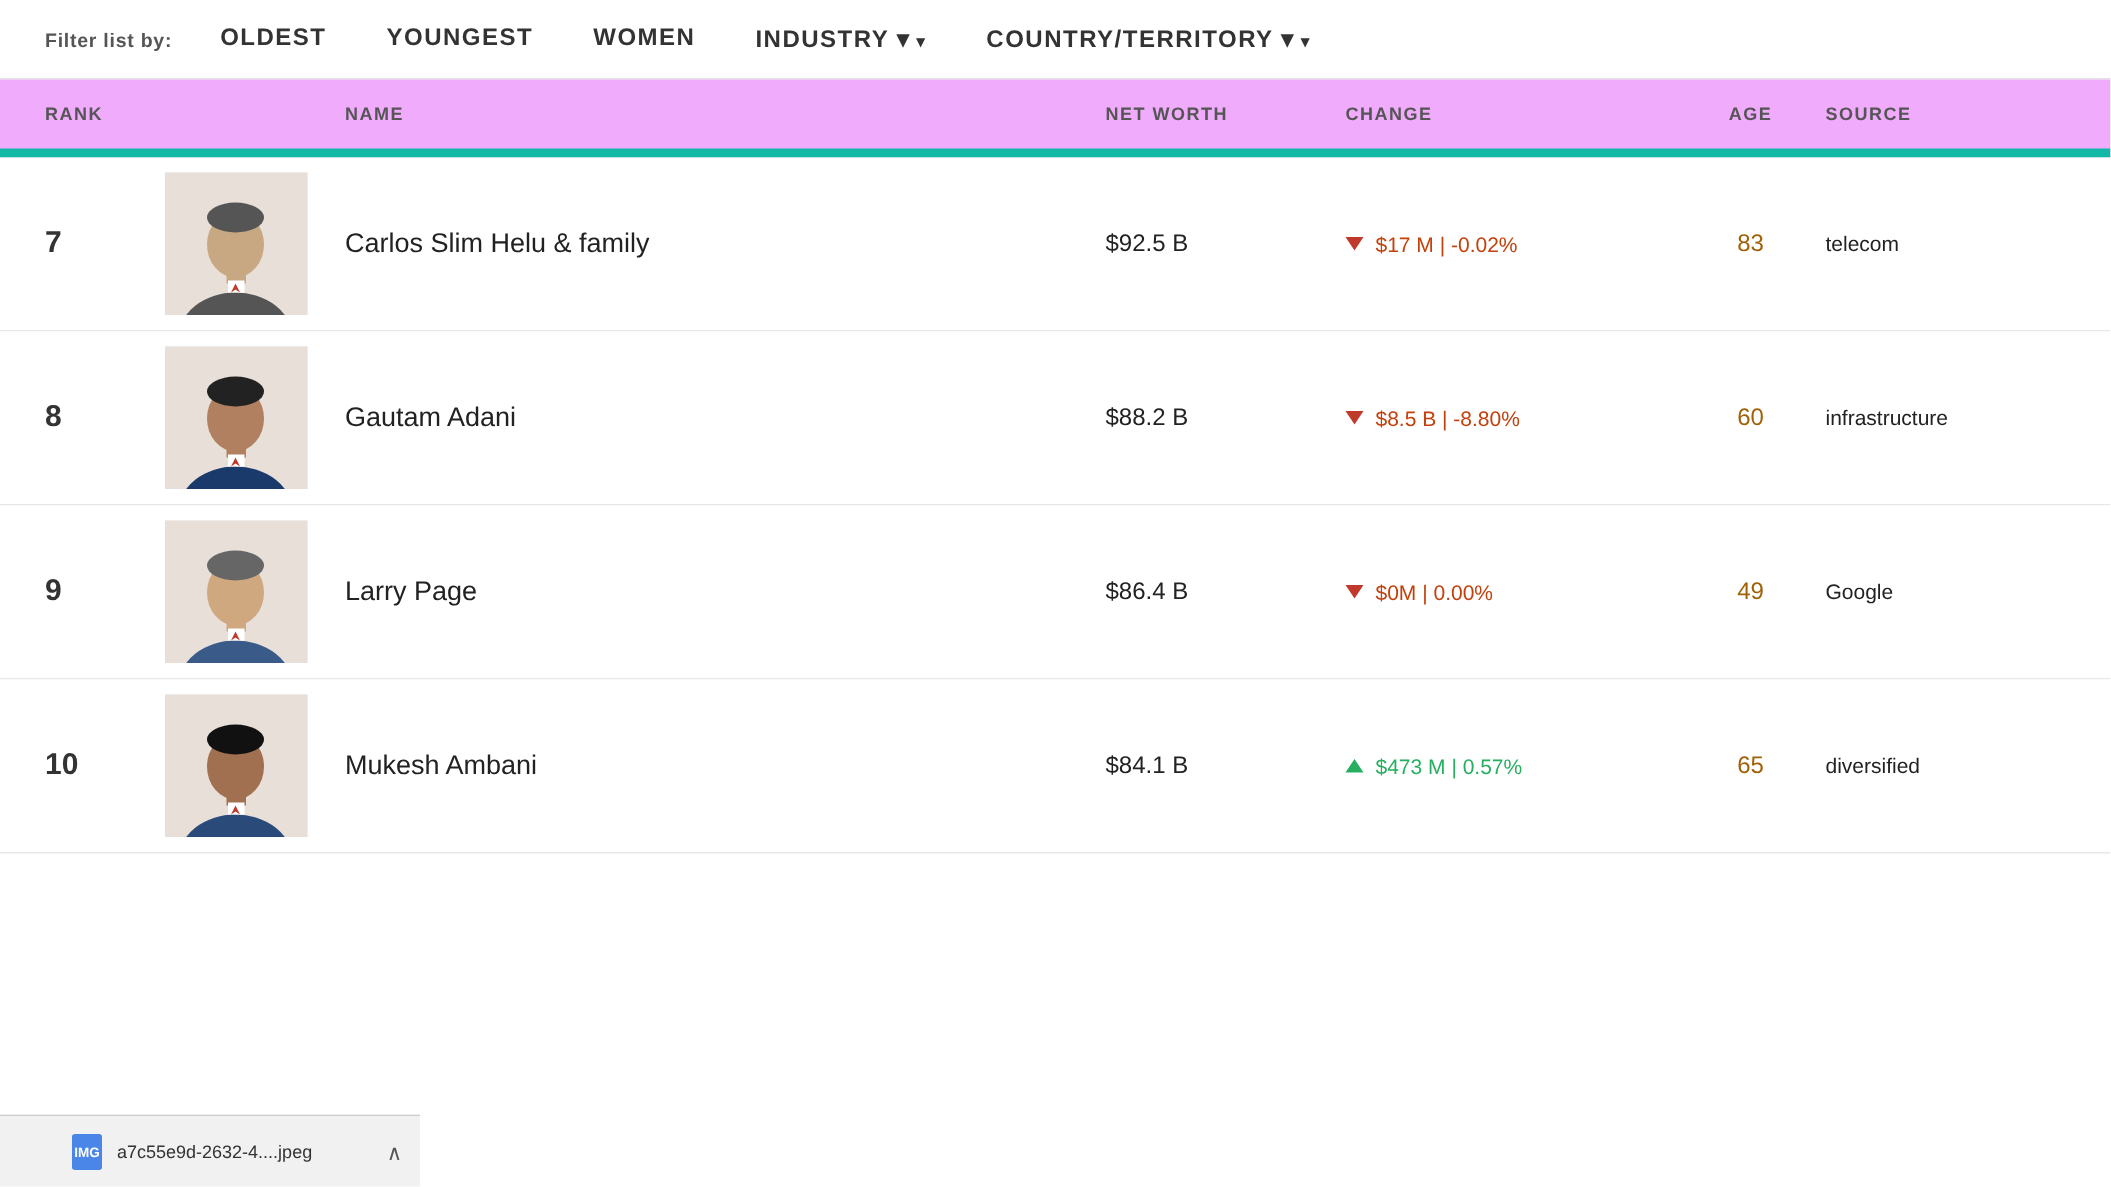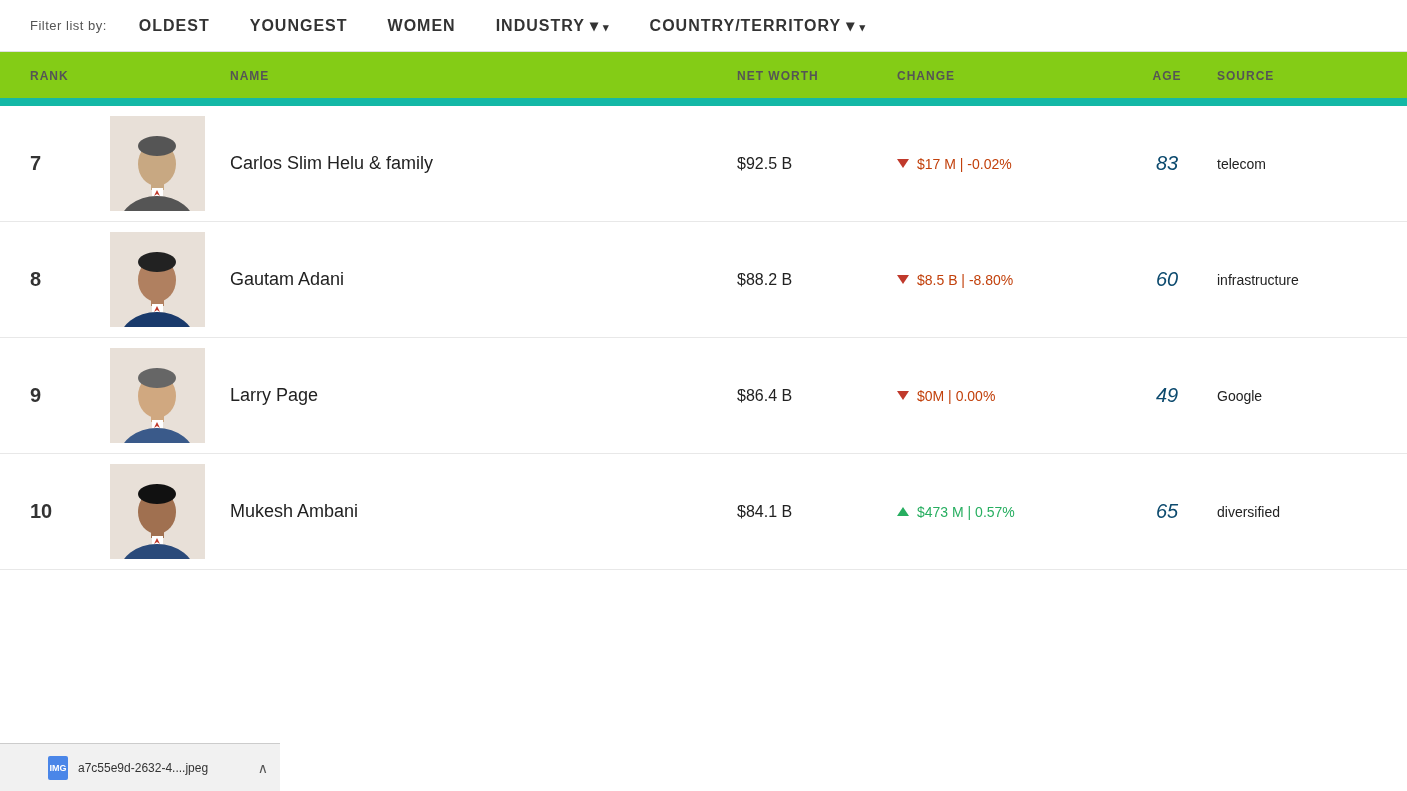--- a/index.html
+++ b/index.html
@@ -17,21 +17,21 @@
       display: flex;
       align-items: center;
       padding: 12px 30px;
       gap: 24px;
       border-bottom: 1px solid #e0e0e0;
       background: #fff;
     }
     .filter-label {
       font-size: 13px;
       color: #555;
-      font-weight: 400;
+      font-weight: 700;
       letter-spacing: 0.5px;
       text-align: right;
     }
     .filter-btn {
       font-size: 16px;
       font-weight: 700;
       color: #333;
       letter-spacing: 1px;
       cursor: pointer;
       padding: 4px 8px;
@@ -42,22 +42,22 @@
     .filter-btn.has-arrow::after {
       content: ' ▾';
       font-size: 11px;
     }
 
     
     .table-header {
       display: flex;
       align-items: center;
       padding: 14px 30px;
-      border-bottom: 8px solid #14b8a6;
-      background: #84cc16;
+      border-bottom: 6px solid #14b8a6;
+      background: #f0abfc;
     }
     .col-rank {
       width: 80px;
       flex-shrink: 0;
     }
     .col-photo {
       width: 120px;
       flex-shrink: 0;
     }
     .col-name {
@@ -158,24 +158,23 @@
       width: 0; height: 0;
       border-left: 6px solid transparent;
       border-right: 6px solid transparent;
       border-bottom: 9px solid #27ae60;
       margin-right: 4px;
       flex-shrink: 0;
     }
     .age-col {
       width: 100px;
       flex-shrink: 0;
-      font-size: 20px;
-      color: #0c4a6e;
+      font-size: 16px;
+      color: #a16207;
       text-align: center;
-      font-style: italic;
     }
     .source-col {
       width: 160px;
       flex-shrink: 0;
       font-size: 14px;
       color: #222;
     }
 
     
     .download-bar {

